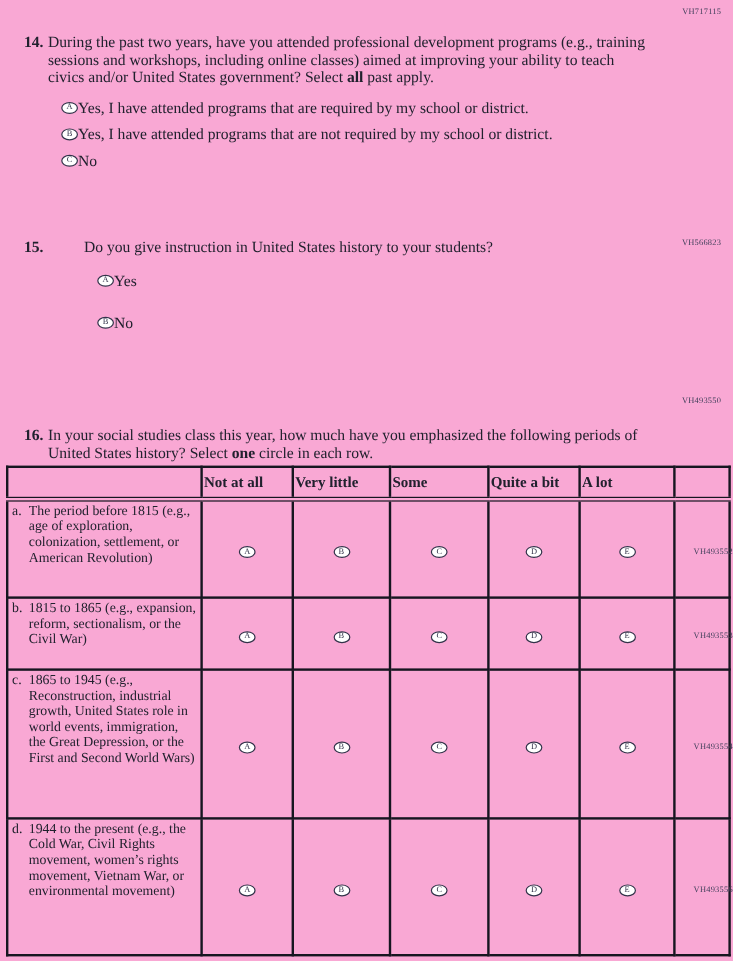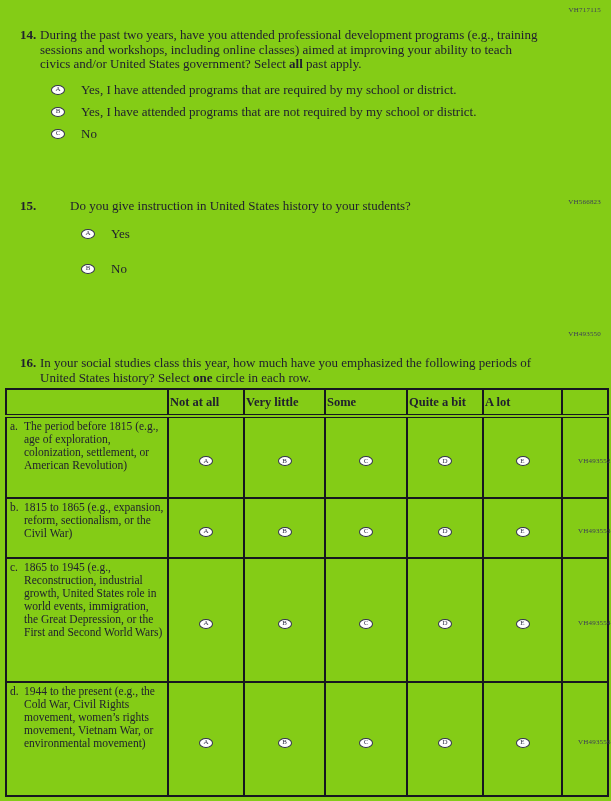--- a/index.html
+++ b/index.html
@@ -1,40 +1,40 @@
 <!DOCTYPE html>
 <html><head>
 <meta charset="utf-8">
 <style>
   * { margin:0; padding:0; box-sizing:border-box; }
   html,body { background:#ffffff; }
   body {
     width:611px; height:801px; position:relative; overflow:hidden;
     font-family:"Liberation Serif", serif; color:#21212e;
   }
-  .page { position:absolute; inset:0; background:#84cc16; }
+  .page { position:absolute; inset:0; background:#f9a8d4; }
 
   .qcode {
     position:absolute; right:10px; font-size:7px; letter-spacing:0.2px;
     color:#3d3d58; font-family:"Liberation Serif", serif;
   }
 
   .question { position:absolute; left:20px; display:flex; }
   .qnum { font-weight:bold; font-size:13px; line-height:14.5px; width:20px; flex:none; }
   .qbody { width:552px; }
   .qtext { font-size:13px; line-height:14.5px; width:505px; }
   .qtext b { font-weight:bold; }
 
   .opts { margin-left:11px; }
   .opts-q14 { margin-top:11px; }
   .opts-q14 .opt { margin-bottom:8px; }
   .opts-q15 { margin-top:13px; }
   .opts-q15 .opt { margin-bottom:21px; }
   .opt { display:flex; align-items:center; }
-  .opt-label { font-size:13px; line-height:14px; margin-left:16px; }
+  .opt-label { font-size:13px; line-height:14px; margin-left:0; }
 
   .bubble {
     display:inline-flex; align-items:center; justify-content:center;
     width:14px; height:10px; flex:none;
     border:1px solid #33334a; border-radius:50%;
     font-size:7px; line-height:1; color:#33334a;
     font-family:"Liberation Serif", serif;
     cursor:pointer; background:#fff;
   }
 

